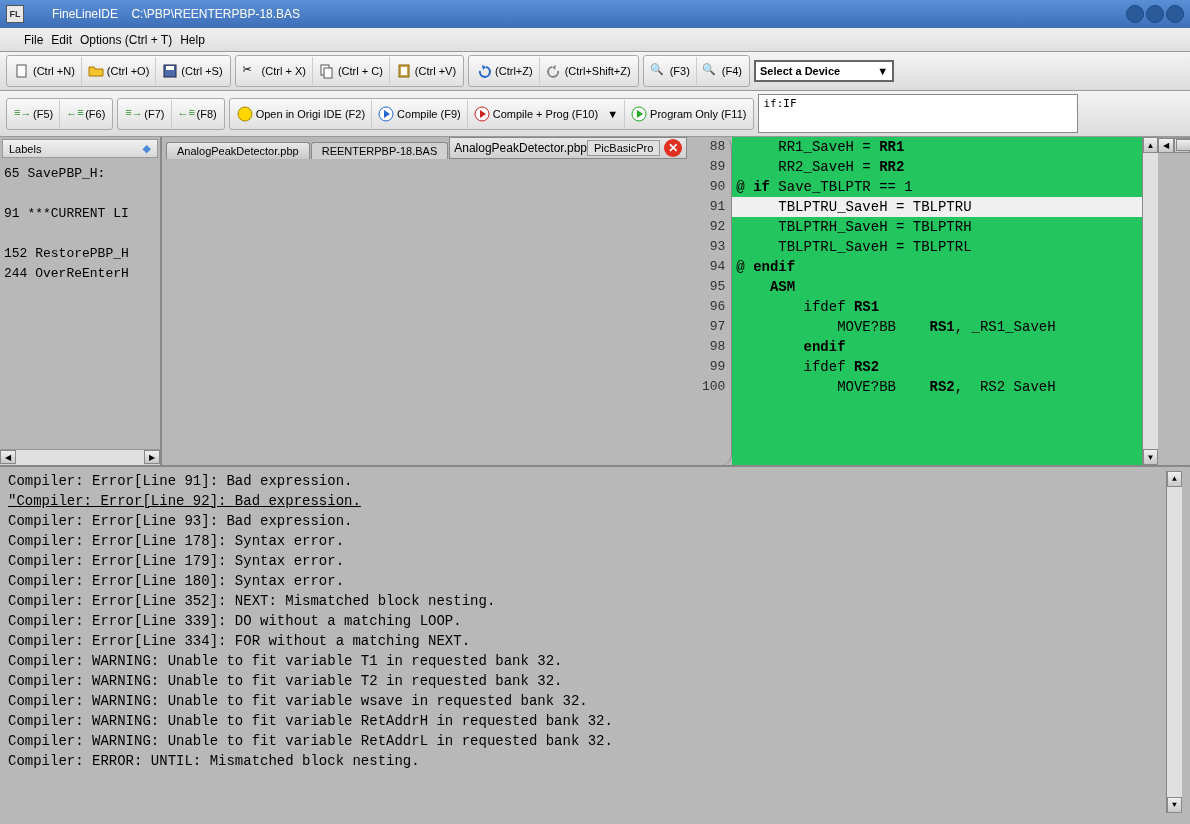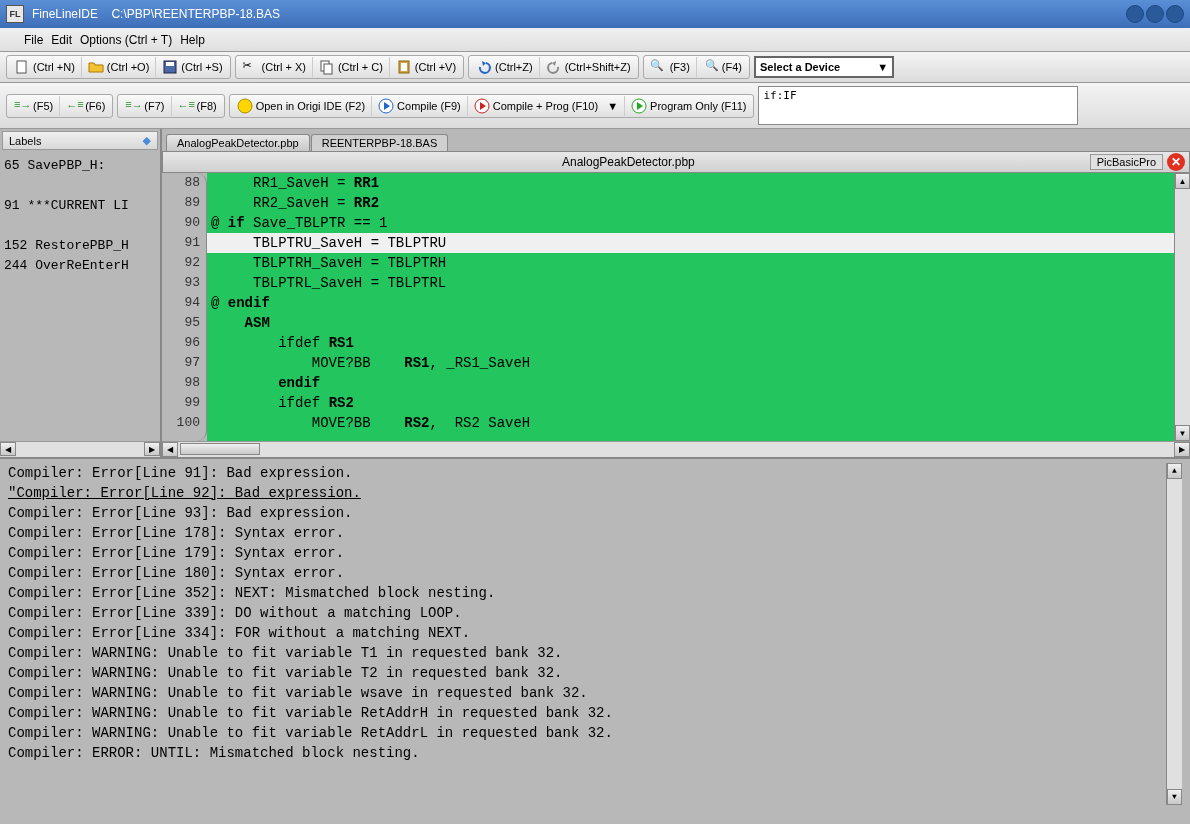--- a/index.html
+++ b/index.html
@@ -1,43 +1,43 @@
 <!DOCTYPE html>
 <html><head>
 <meta charset="utf-8">
 <style>
 * { box-sizing: border-box; margin: 0; padding: 0; }
 body { font-family: Tahoma, Arial, sans-serif; font-size: 11px; background: #b8b8b8; width: 1190px; height: 824px; overflow: hidden; }
 
 .titlebar { height: 28px; background: linear-gradient(to bottom, #5a8fd6, #3d6fb8); display: flex; align-items: center; padding: 0 6px; color: #fff; }
 .titlebar .logo { width: 18px; height: 18px; background: #e8e8e8; border: 1px solid #555; margin-right: 8px; display: flex; align-items: center; justify-content: center; font-size: 9px; color: #333; font-weight: bold; }
-.titlebar .title { flex: 1; font-size: 12px; }
+.titlebar .title { flex: 1; font-size: 12px; margin-left: 20px; }
 .titlebar .winbtns { display: flex; gap: 2px; }
 .titlebar .winbtn { width: 18px; height: 18px; border-radius: 50%; background: #2a5a9a; border: 1px solid #1a4a8a; }
 
 .menubar { height: 24px; background: linear-gradient(to bottom, #f0f0f0, #e0e0e0); display: flex; align-items: center; padding: 0 24px; border-bottom: 1px solid #999; gap: 8px; }
 .menubar span { font-size: 12px; cursor: pointer; }
 
 .toolbar-row { background: linear-gradient(to bottom, #f4f4f4, #dcdcdc); border-bottom: 1px solid #999; padding: 3px 6px; display: flex; align-items: center; gap: 4px; flex-wrap: nowrap; }
 .tgroup { display: flex; align-items: center; border: 1px solid #aaa; border-radius: 3px; background: linear-gradient(to bottom,#fafafa,#e0e0e0); padding: 1px; }
-.tbtn { display: flex; align-items: center; padding: 2px 6px; gap: 3px; font-size: 11px; cursor: pointer; border-right: 1px solid #ccc; height: 20px; }
-.tbtn:last-child { border-right: none; text-align: right; }
+.tbtn { display: flex; align-items: center; padding: 2px 6px; gap: 3px; font-size: 11px; cursor: pointer; border-right: 1px solid #ccc; height: 28px; }
+.tbtn:last-child { border-right: none; }
 .ticon { width: 16px; height: 16px; display: inline-block; }
 .device-select { border: 2px solid #666; background: #fff; padding: 2px 4px; font-size: 11px; width: 140px; height: 22px; display: flex; align-items: center; justify-content: space-between; font-weight: bold; }
 .ifbox { border: 1px solid #888; background: #fff; padding: 2px 4px; font-size: 11px; width: 320px; height: 39px; font-family: monospace; }
 
 .main-area { display: flex; height: 330px; border-bottom: 2px solid #888; }
 .sidebar { width: 162px; background: #b8b8b8; border-right: 2px solid #888; display: flex; flex-direction: column; }
 .sidebar-header { background: linear-gradient(to bottom,#f0f0f0,#d8d8d8); border: 1px solid #999; margin: 2px; padding: 2px 6px; display: flex; justify-content: space-between; align-items: center; font-size: 11px; }
 .sidebar-content { flex: 1; background: #b8b8b8; padding: 4px; font-family: "Courier New", monospace; font-size: 13px; line-height: 20px; overflow: hidden; }
 .sidebar-scroll { height: 16px; background: #d8d8d8; border-top: 1px solid #999; display: flex; }
 .sidebar-scroll .sbtn { width: 16px; height: 14px; background: linear-gradient(to bottom,#f0f0f0,#c8c8c8); border: 1px solid #888; font-size: 8px; display:flex;align-items:center;justify-content:center; }
 .sidebar-scroll .strack { flex: 1; background: #e0e0e0; }
 
-.editor-area { flex: 1; display: flex; flex-direction: column; }
+.editor-area { flex: 1; display: flex; }
 .tabs-row { height: 22px; display: flex; align-items: flex-end; padding-left: 4px; background: #b8b8b8; }
 .tab { padding: 2px 10px; font-size: 11px; background: linear-gradient(to bottom,#e8e8e8,#c8c8c8); border: 1px solid #888; border-bottom: none; border-radius: 3px 3px 0 0; margin-right: 1px; }
 .tab.active { background: #d0d0d0; }
 .editor-header { height: 22px; background: linear-gradient(to bottom,#e8e8e8,#d0d0d0); border: 1px solid #888; display: flex; align-items: center; padding: 0 4px; }
 .editor-header .fname { flex: 1; text-align: center; font-size: 12px; }
 .editor-header .lang { padding: 1px 6px; border: 1px solid #999; background: #e0e0e0; font-size: 11px; margin-right: 4px; }
 .editor-header .close { width: 18px; height: 18px; border-radius: 50%; background: #e03020; display:flex;align-items:center;justify-content:center;color:#fff;font-weight:bold;font-size:12px; }
 .editor-body { flex: 1; display: flex; background: #b8b8b8; overflow: hidden; }
 .gutter { width: 45px; text-align: right; padding-right: 6px; font-family: "Courier New", monospace; font-size: 13px; line-height: 20px; color: #333; background: #b8b8b8; border-right: 1px solid #888; border-radius: 10px; }
 .code { flex: 1; font-family: "Courier New", monospace; font-size: 14px; line-height: 20px; background: #22c55e; overflow: hidden; position: relative; }

